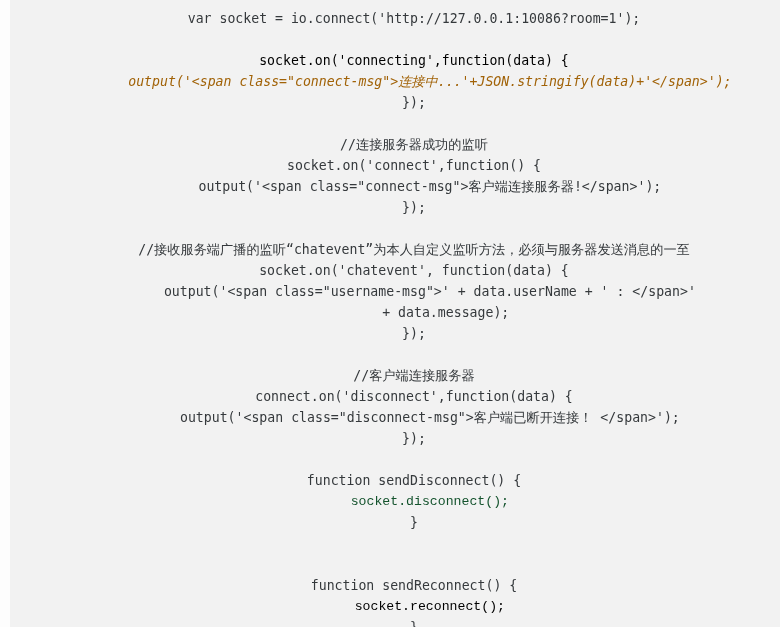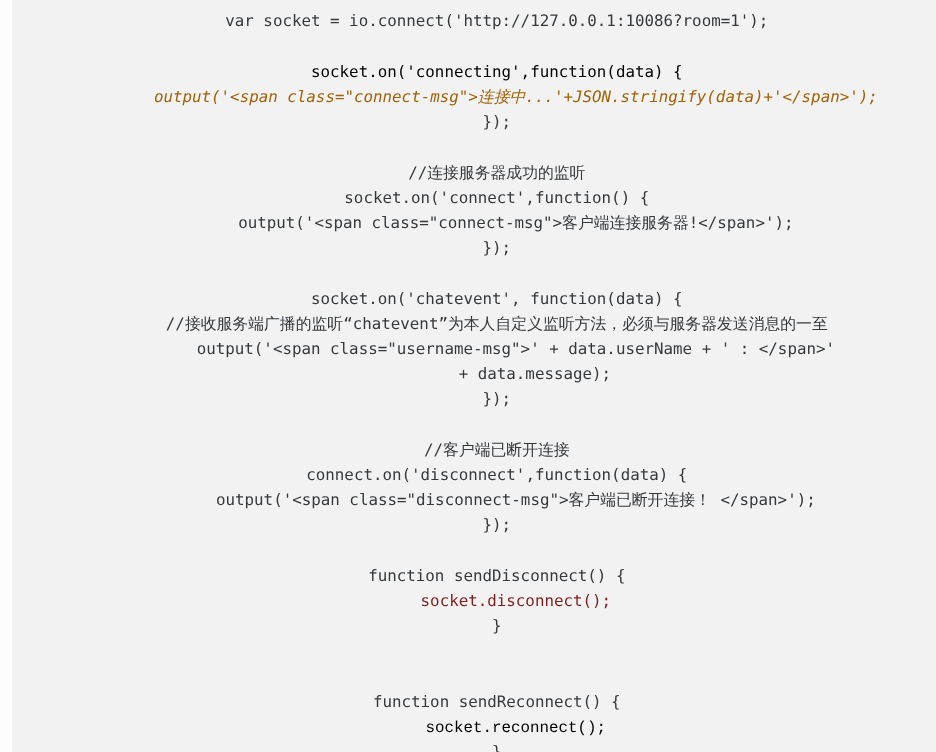--- a/index.html
+++ b/index.html
@@ -69,33 +69,33 @@
         <div class="code-line blank" style="color: rgb(53, 57, 60);">&nbsp;</div>
         <div class="code-line" style="color: #000000;">socket.on('connecting',function(data) {</div>
         <div class="code-line" style="color: #a16207; font-style: italic;">    output('&lt;span class="connect-msg"&gt;连接中...'+JSON.stringify(data)+'&lt;/span&gt;');</div>
         <div class="code-line" style="color: rgb(53, 57, 60);">});</div>
         <div class="code-line blank" style="color: rgb(53, 57, 60);">&nbsp;</div>
         <div class="code-line" style="color: rgb(53, 57, 60);">//连接服务器成功的监听</div>
         <div class="code-line" style="color: rgb(53, 57, 60);">socket.on('connect',function() {</div>
         <div class="code-line" style="color: rgb(53, 57, 60);">    output('&lt;span class="connect-msg"&gt;客户端连接服务器!&lt;/span&gt;');</div>
         <div class="code-line" style="color: rgb(53, 57, 60);">});</div>
         <div class="code-line blank" style="color: rgb(53, 57, 60);">&nbsp;</div>
+        <div class="code-line" style="color: rgb(53, 57, 60);">//接收服务端广播的监听“chatevent”为本人自定义监听方法，必须与服务器发送消息的一至</div>
         <div class="code-line" style="color: rgb(53, 57, 60);">socket.on('chatevent', function(data) {</div>
-        <div class="code-line" style="color: rgb(53, 57, 60);">//接收服务端广播的监听“chatevent”为本人自定义监听方法，必须与服务器发送消息的一至</div>
         <div class="code-line" style="color: rgb(53, 57, 60);">    output('&lt;span class="username-msg"&gt;' + data.userName + ' : &lt;/span&gt;'</div>
         <div class="code-line" style="color: rgb(53, 57, 60);">        + data.message);</div>
         <div class="code-line" style="color: rgb(53, 57, 60);">});</div>
         <div class="code-line blank" style="color: rgb(53, 57, 60);">&nbsp;</div>
-        <div class="code-line" style="color: rgb(53, 57, 60);">//客户端已断开连接</div>
+        <div class="code-line" style="color: rgb(53, 57, 60);">//客户端连接服务器</div>
         <div class="code-line" style="color: rgb(53, 57, 60);">connect.on('disconnect',function(data) {</div>
         <div class="code-line" style="color: rgb(53, 57, 60);">    output('&lt;span class="disconnect-msg"&gt;客户端已断开连接！ &lt;/span&gt;');</div>
         <div class="code-line" style="color: rgb(53, 57, 60);">});</div>
         <div class="code-line blank" style="color: rgb(53, 57, 60);">&nbsp;</div>
         <div class="code-line" style="color: rgb(53, 57, 60);">function sendDisconnect() {</div>
-        <div class="code-line" style="color: #7f1d1d;">    socket.disconnect();</div>
+        <div class="code-line" style="color: #14532d; font-family: Liberation Mono, monospace;">    socket.disconnect();</div>
         <div class="code-line" style="color: rgb(53, 57, 60);">}</div>
         <div class="code-line blank" style="color: rgb(53, 57, 60);">&nbsp;</div>
         <div class="code-line blank" style="color: rgb(53, 57, 60);">&nbsp;</div>
         <div class="code-line" style="color: rgb(53, 57, 60);">function sendReconnect() {</div>
         <div class="code-line" style="color: #000000; font-family: Liberation Mono, monospace;">    socket.reconnect();</div>
         <div class="code-line" style="color: rgb(53, 57, 60);">}</div>
       </div>
   </div>
 
 </div>

